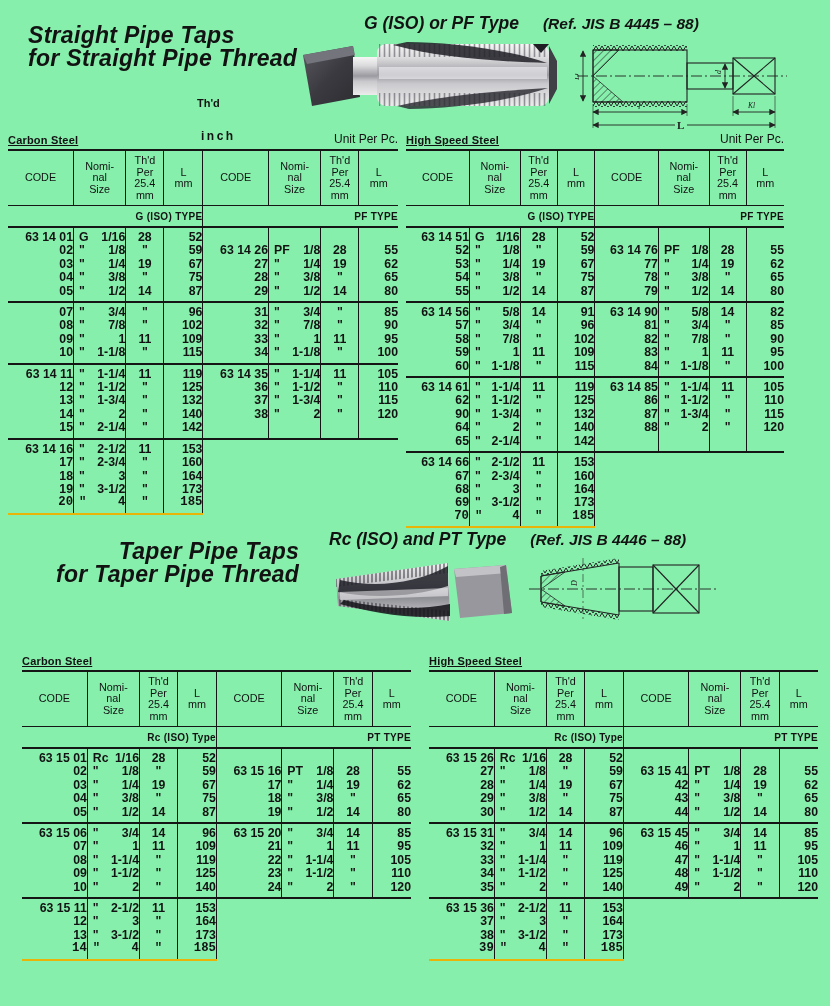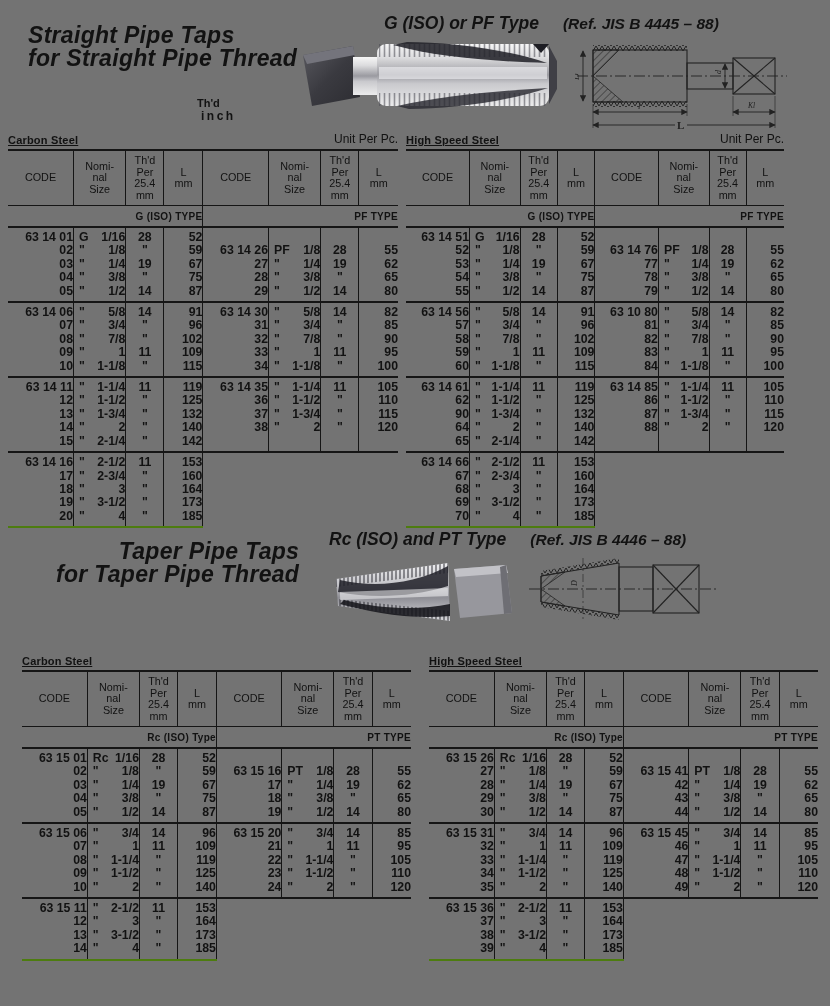--- a/index.html
+++ b/index.html
@@ -1,35 +1,35 @@
 <!DOCTYPE html>
 <html><head>
 <meta charset="utf-8">
 <style>
   html,body{margin:0;padding:0;background:#ffffff;}
-  .page{position:relative;width:830px;height:1006px;background:#737373;
+  .page{position:relative;width:830px;height:1006px;background:#86efac;
         font-family:"Liberation Sans",sans-serif;color:#121212;overflow:hidden;}
 
   
   .sec-title{position:absolute;font-weight:bold;font-style:italic;letter-spacing:.3px;line-height:1.0;}
   .sec-title .l1{font-size:23px;}
   .sec-title .l2{font-size:23px;}
   .t-straight{left:28px;top:24px;}
   .t-taper{left:56px;top:540px;text-align:right;}
 
   
   .heading{position:absolute;font-weight:bold;font-style:italic;font-size:17.5px;white-space:nowrap;}
-  .h-straight{left:384px;top:13px;}
+  .h-straight{left:364px;top:13px;}
   .h-taper{left:329px;top:529px;}
   .heading .ref{margin-left:24px;font-size:15.5px;}
 
   
   .thdnote{position:absolute;left:197px;top:97px;font-weight:bold;}
   .thdnote .n1{font-size:11px;}
-  .thdnote .n2{font-size:12px;margin-top:0;margin-left:4px;letter-spacing:2.5px;}
+  .thdnote .n2{font-size:12px;margin-top:20px;margin-left:4px;letter-spacing:2.5px;}
 
   
   .art{position:absolute;}
   .photo-straight{left:297px;top:33px;width:262px;height:84px;}
   .diagram-straight{left:575px;top:36px;width:216px;height:98px;}
   .photo-taper{left:330px;top:554px;width:192px;height:76px;}
   .diagram-taper{left:527px;top:548px;width:192px;height:86px;}
 
   
   .tblwrap{position:absolute;}
@@ -47,21 +47,21 @@
   .cat th,.cat td{padding:0;font-weight:bold;font-size:12.3px;vertical-align:middle;}
   .cat .hdr th{font-weight:normal;font-size:10.8px;line-height:11.5px;height:54px;
                border-bottom:1.5px solid #151515;text-align:center;}
   .cat .type th{font-size:10px;height:20px;border-bottom:2px solid #151515;
                 text-align:right;letter-spacing:.3px;}
   .cat tbody + tbody{border-top:2px solid #151515;}
   .cat td{height:13.4px;line-height:13.4px;}
   .cat tbody tr:first-child td{padding-top:3px;}
   .cat tbody tr:last-child td{padding-bottom:3px;}
   .bl{border-left:1px solid #151515;}
-  .cat tbody.lo tr:last-child td:not(.eo){border-bottom:2px solid #4d7c0f;}
+  .cat tbody.lo tr:last-child td:not(.eo){border-bottom:2px solid #eab308;font-family:Liberation Mono, monospace;}
   .code{text-align:right;padding-right:5px;white-space:nowrap;}
   .size{text-align:right;padding-right:7px;white-space:nowrap;}
   .size .pre{float:left;margin-left:5px;}
   .thd{text-align:center;}
   .len{text-align:right;padding-right:9px;}
 </style>
 </head>
 <body>
 
 <div class="page">
@@ -234,30 +234,20 @@
               <td class="thd bl">14</td>
               <td class="len bl">87</td>
               <td class="code bl">29</td>
               <td class="size bl"><span class="pre">"</span>1/2</td>
               <td class="thd bl">14</td>
               <td class="len bl">80</td>
             </tr>
           </tbody>
           <tbody class="blk">
             <tr>
-              <td class="code">63 14 06</td>
-              <td class="size bl"><span class="pre">"</span>5/8</td>
-              <td class="thd bl">14</td>
-              <td class="len bl">91</td>
-              <td class="code bl">63 14 30</td>
-              <td class="size bl"><span class="pre">"</span>5/8</td>
-              <td class="thd bl">14</td>
-              <td class="len bl">82</td>
-            </tr>
-            <tr>
               <td class="code">07</td>
               <td class="size bl"><span class="pre">"</span>3/4</td>
               <td class="thd bl">"</td>
               <td class="len bl">96</td>
               <td class="code bl">31</td>
               <td class="size bl"><span class="pre">"</span>3/4</td>
               <td class="thd bl">"</td>
               <td class="len bl">85</td>
             </tr>
             <tr>
@@ -468,21 +458,21 @@
               <td class="thd bl">14</td>
               <td class="len bl">80</td>
             </tr>
           </tbody>
           <tbody class="blk">
             <tr>
               <td class="code">63 14 56</td>
               <td class="size bl"><span class="pre">"</span>5/8</td>
               <td class="thd bl">14</td>
               <td class="len bl">91</td>
-              <td class="code bl">63 10 80</td>
+              <td class="code bl">63 14 90</td>
               <td class="size bl"><span class="pre">"</span>5/8</td>
               <td class="thd bl">14</td>
               <td class="len bl">82</td>
             </tr>
             <tr>
               <td class="code">57</td>
               <td class="size bl"><span class="pre">"</span>3/4</td>
               <td class="thd bl">"</td>
               <td class="len bl">96</td>
               <td class="code bl">81</td>

